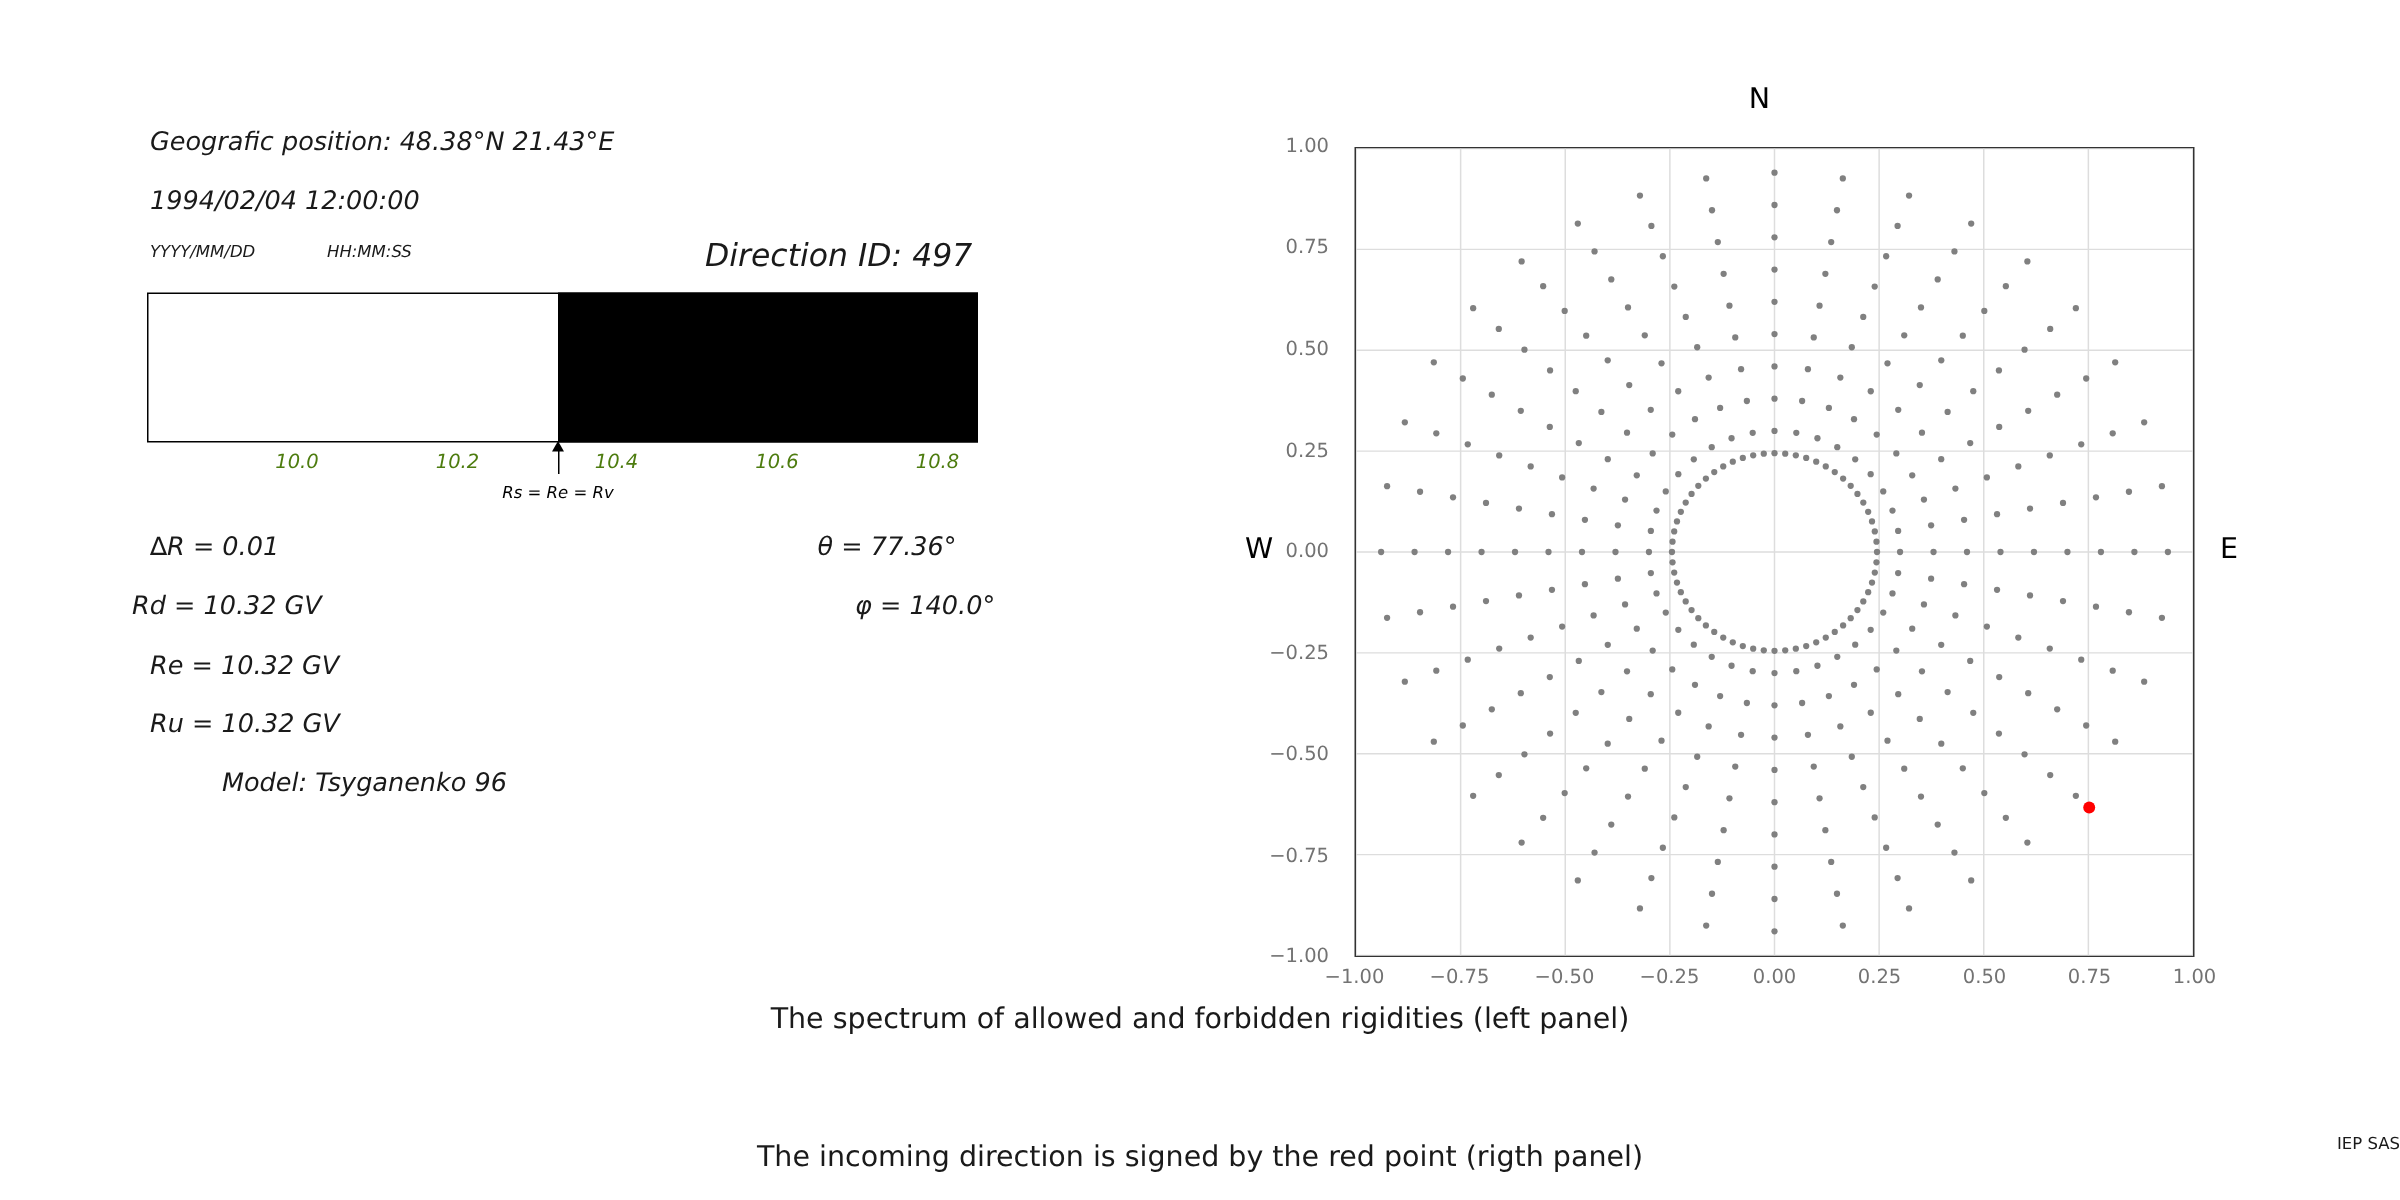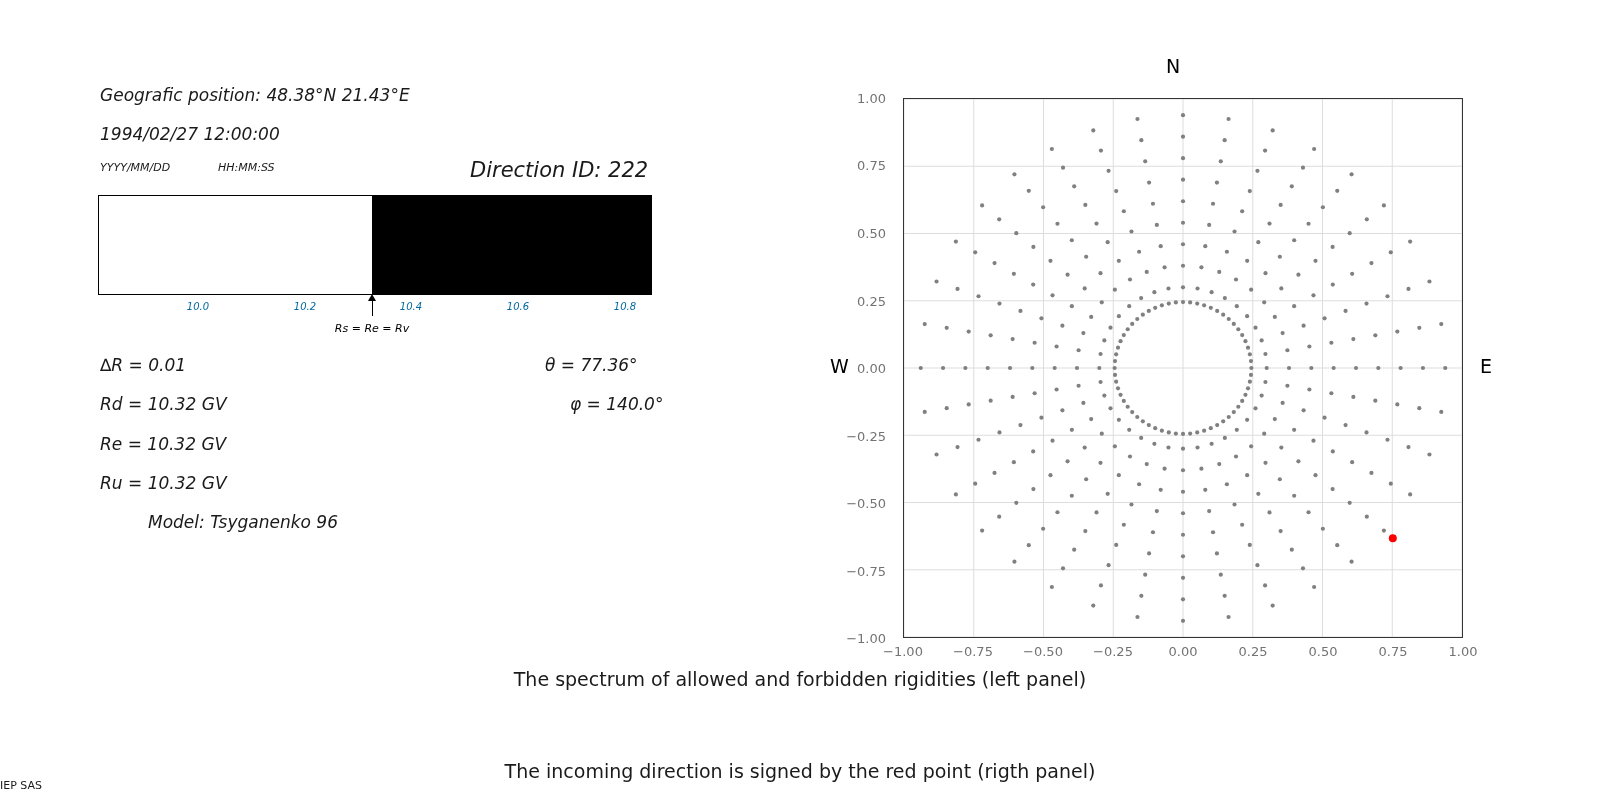--- a/index.html
+++ b/index.html
@@ -23,31 +23,31 @@
   #direction-id{left:470px;top:158px;font-size:21px;}
 
   
   #spectrum-wrap{left:98px;top:195px;width:554px;height:100px;}
   #spectrum-bar{position:absolute;left:0;top:0;width:554px;height:100px;
       border:1px solid #000;box-sizing:border-box;background:#ffffff;}
   #spectrum-forbidden{position:absolute;left:274px;top:0;width:280px;height:100px;background:#000000;}
 
   
   #spectrum-axis{left:98px;top:296px;width:556px;height:40px;}
-  .tick-label{position:absolute;font-size:10px;color:#0369a1;transform:translateX(-50%);top:5px;}
+  .tick-label{position:absolute;font-size:13px;color:#4d7c0f;transform:translateX(-50%);top:5px;}
   #rs-arrow{position:absolute;left:274px;top:-2px;width:1px;height:22px;}
   #rs-arrow .shaft{position:absolute;left:0;top:4px;width:1px;height:18px;background:#000;}
   #rs-arrow .head{position:absolute;left:-4px;top:0px;width:0;height:0;
       border-left:4.5px solid transparent;border-right:4.5px solid transparent;border-bottom:7px solid #000;}
   #rs-caption{position:absolute;left:274px;top:26px;transform:translateX(-50%);font-size:11px;white-space:nowrap;}
 
   
   .param{font-size:17px;color:#1a1a1a;white-space:nowrap;}
   #p-dr{left:100px;top:355px;}
-  #p-rd{left:100px;top:394px;}
+  #p-rd{left:88px;top:394px;}
   #p-re{left:100px;top:434px;}
   #p-ru{left:100px;top:473px;}
   #p-model{left:100px;top:512px;margin-left:48px;}
   #p-theta{left:545px;top:355px;}
   #p-phi{left:570px;top:394px;}
 
   
   #right-panel{left:830px;top:55px;width:700px;height:590px;}
   #plot-frame{position:absolute;left:73px;top:43px;width:560px;height:540px;
       border:1px solid #333;box-sizing:border-box;background:#fff;}
@@ -61,32 +61,32 @@
   .compass{position:absolute;font-size:19px;color:#000;}
   #compass-n{left:343px;top:0px;transform:translateX(-50%);}
   #compass-s{left:343px;top:560px;transform:translateX(-50%);}
   #compass-w{left:0px;top:300px;}
   #compass-e{left:650px;top:300px;}
 
   
   .caption{position:absolute;font-size:19px;color:#1a1a1a;text-align:center;width:1600px;left:0;}
   #caption-1{top:668px;}
   #caption-2{top:760px;}
-  #footer{position:absolute;top:756px;left:0;width:1600px;text-align:left;font-size:11px;color:#1a1a1a;margin-top:23px;}
+  #footer{position:absolute;top:756px;left:0;width:1600px;text-align:right;font-size:11px;color:#1a1a1a;}
 </style>
 </head>
 <body>
 
 <div class="abs" id="left-panel">
 
   <div class="abs info-line" id="geo-position">Geografic position: 48.38°N 21.43°E</div>
-  <div class="abs info-line" id="datetime">1994/02/27 12:00:00</div>
+  <div class="abs info-line" id="datetime">1994/02/04 12:00:00</div>
   <div class="abs small-label" id="fmt-date">YYYY/MM/DD</div>
   <div class="abs small-label" id="fmt-time">HH:MM:SS</div>
-  <div class="abs info-line" id="direction-id">Direction ID: 222</div>
+  <div class="abs info-line" id="direction-id">Direction ID: 497</div>
 
   <div class="abs" id="spectrum-wrap">
     <div id="spectrum-bar"></div>
     <div id="spectrum-forbidden"></div>
   </div>
 
   <div class="abs" id="spectrum-axis">
     <div class="tick-label" style="left:100px;">10.0</div>
     <div class="tick-label" style="left:207px;">10.2</div>
     <div class="tick-label" style="left:313px;">10.4</div>

